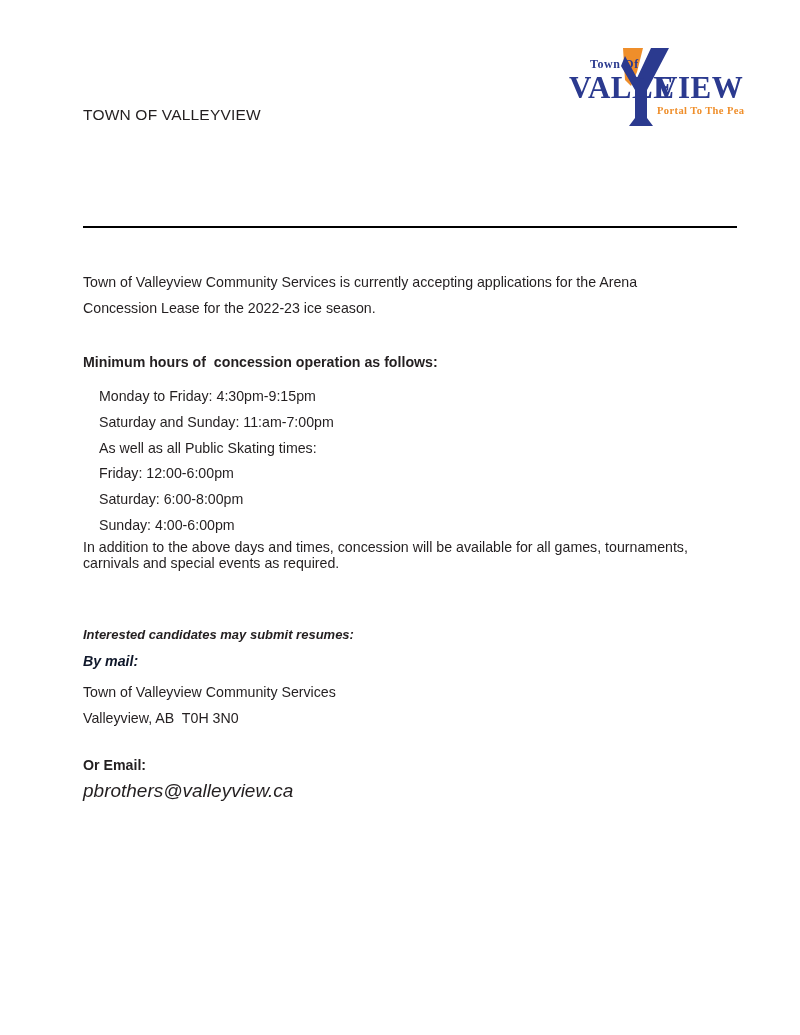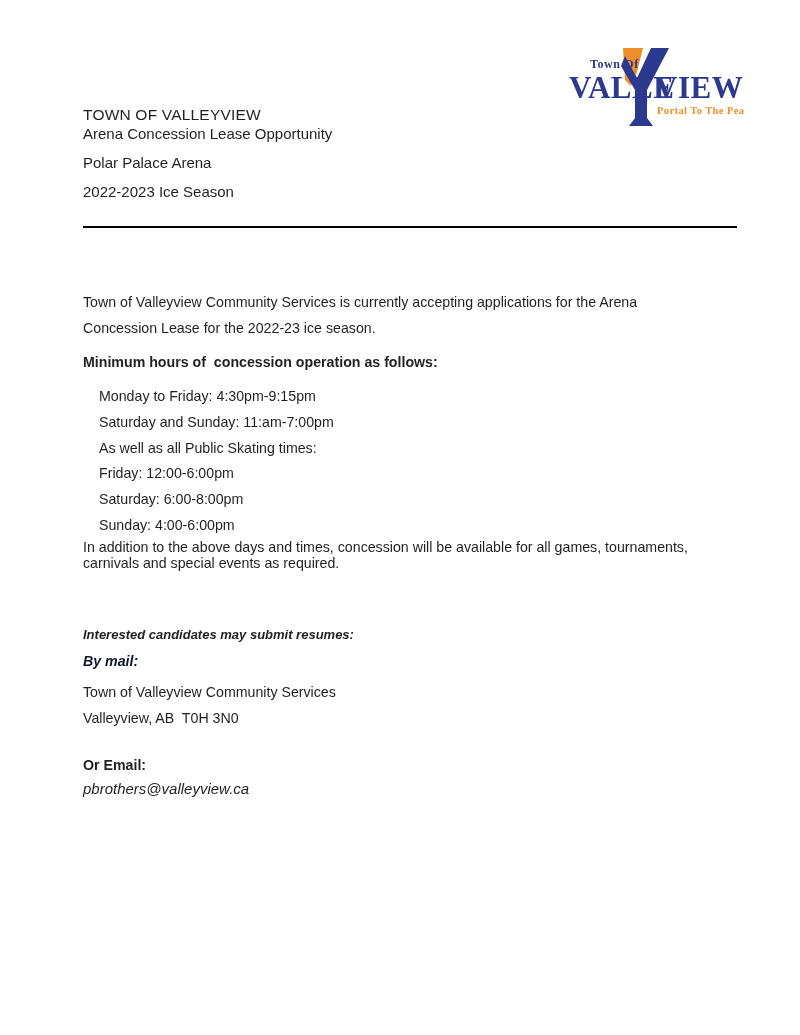--- a/index.html
+++ b/index.html
@@ -70,21 +70,20 @@
 
   
   .intro {
     position: absolute;
     left: 83px;
     top: 269px;
     width: 630px;
     font-size: 14.2px;
     line-height: 26px;
     color: #231f20;
-    margin-top: 20px;
   }
 
   .hours-heading {
     position: absolute;
     left: 83px;
     top: 354px;
     font-size: 14.2px;
     font-weight: bold;
     color: #231f20;
     white-space: pre;
@@ -154,21 +153,21 @@
     top: 757px;
     font-size: 14.2px;
     font-weight: bold;
     color: #231f20;
     white-space: nowrap;
   }
   .contact-email {
     position: absolute;
     left: 83px;
     top: 780px;
-    font-size: 15px;
+    font-size: 19px;
     font-style: italic;
     color: #231f20;
     white-space: nowrap;
   }
 </style>
 </head>
 <body>
 
 <div class="page">
 
@@ -184,25 +183,20 @@
       <text x="25" y="22" font-family="'Liberation Serif', serif" font-size="12" font-weight="bold" fill="#2B3A8F" letter-spacing="0.6">Town Of</text>
 
       <text x="4" y="52" font-family="'Liberation Serif', serif" font-size="31" font-weight="bold" fill="#2B3A8F" letter-spacing="0.5">VALLE</text>
 
       <text x="90" y="52" font-family="'Liberation Serif', serif" font-size="31" font-weight="bold" fill="#2B3A8F" letter-spacing="0.5">VIEW</text>
 
       <text x="92" y="68" font-family="'Liberation Serif', serif" font-size="10.5" font-weight="bold" fill="#EF8E2A" letter-spacing="0.4">Portal To The Peace</text>
     </svg>
   </div>
 
-  <div class="title-block">
-    <div class="title-line">Arena Concession Lease Opportunity</div>
-    <div class="title-line">Polar Palace Arena</div>
-    <div class="title-line">2022-2023 Ice Season</div>
-  </div>
 
   <div class="divider"></div>
 
   <div class="intro">Town of Valleyview Community Services is currently accepting applications for the Arena Concession Lease for the 2022-23 ice season.</div>
 
   <div class="hours-heading">Minimum hours of  concession operation as follows:</div>
 
   <div class="hours-list">
     <div class="hours-line">Monday to Friday: 4:30pm-9:15pm</div>
     <div class="hours-line">Saturday and Sunday: 11:am-7:00pm</div>

